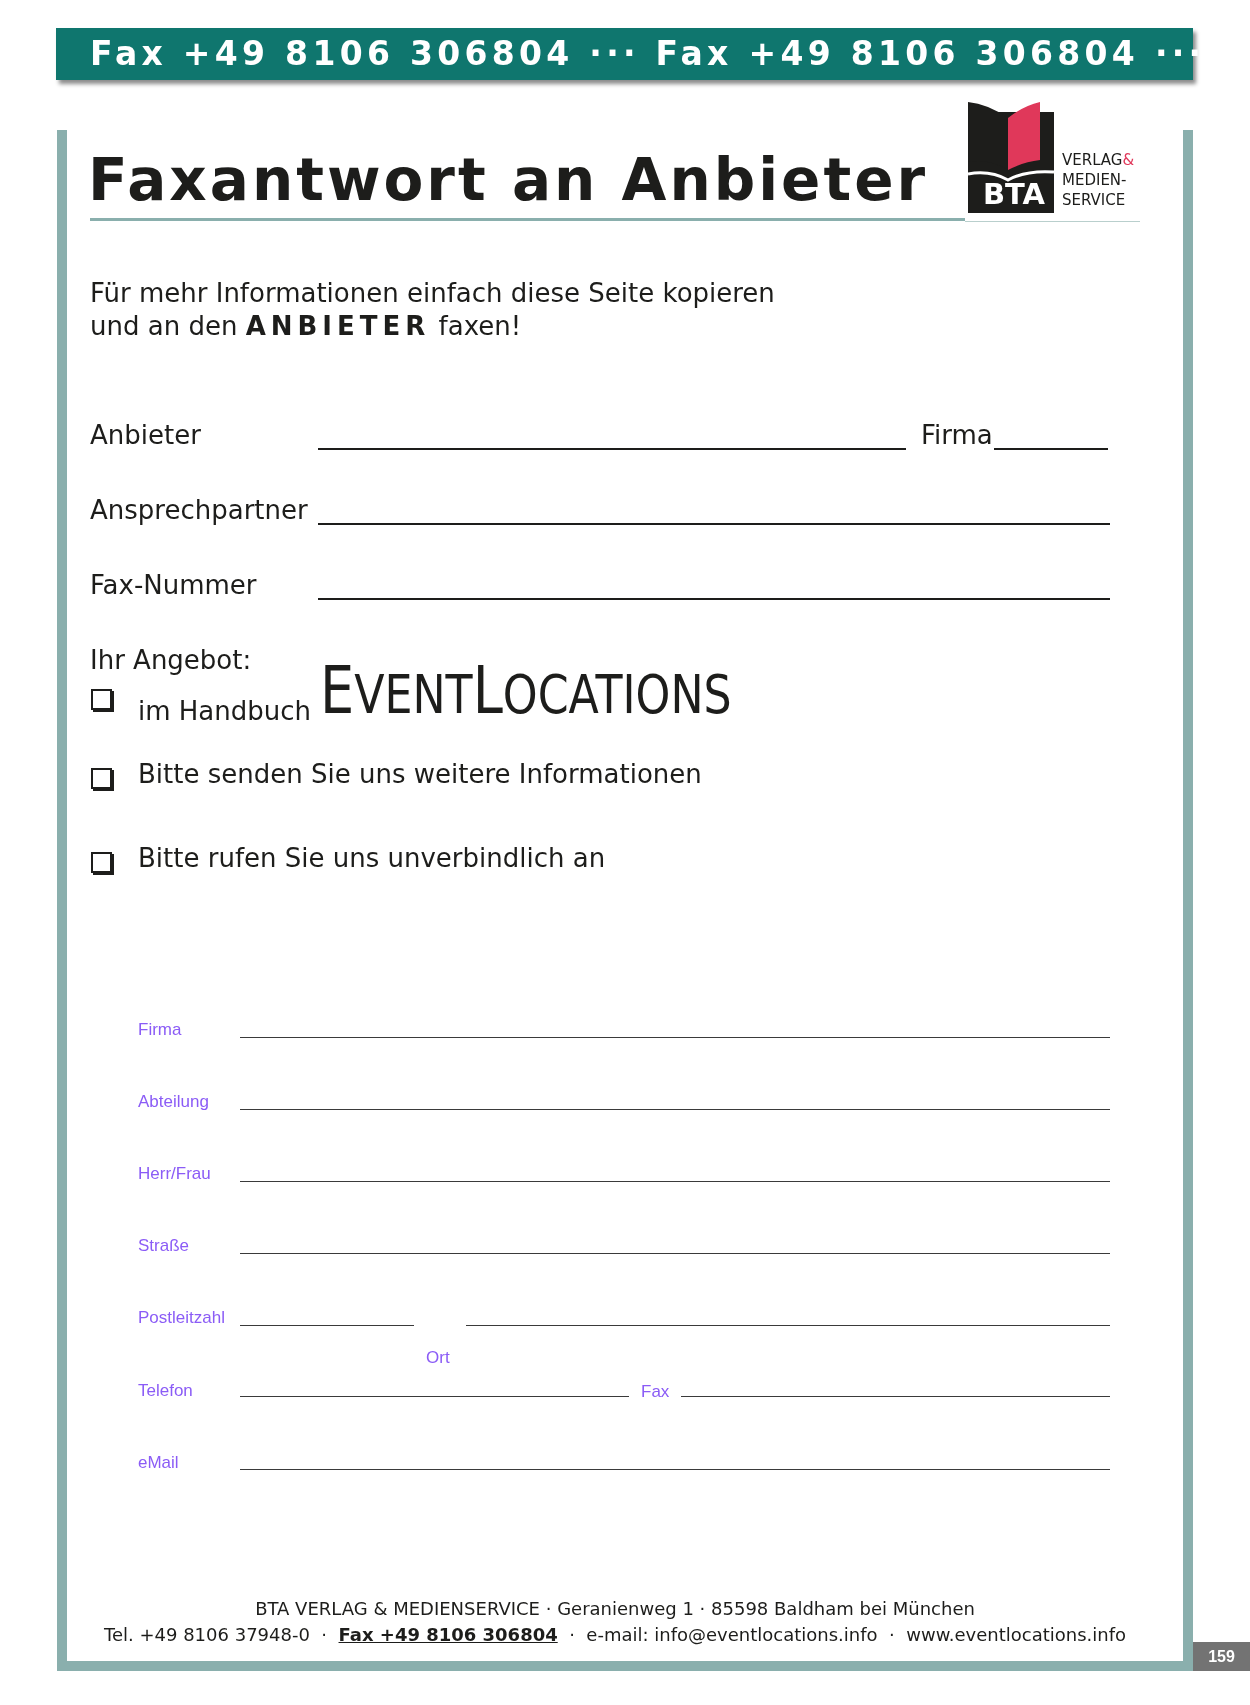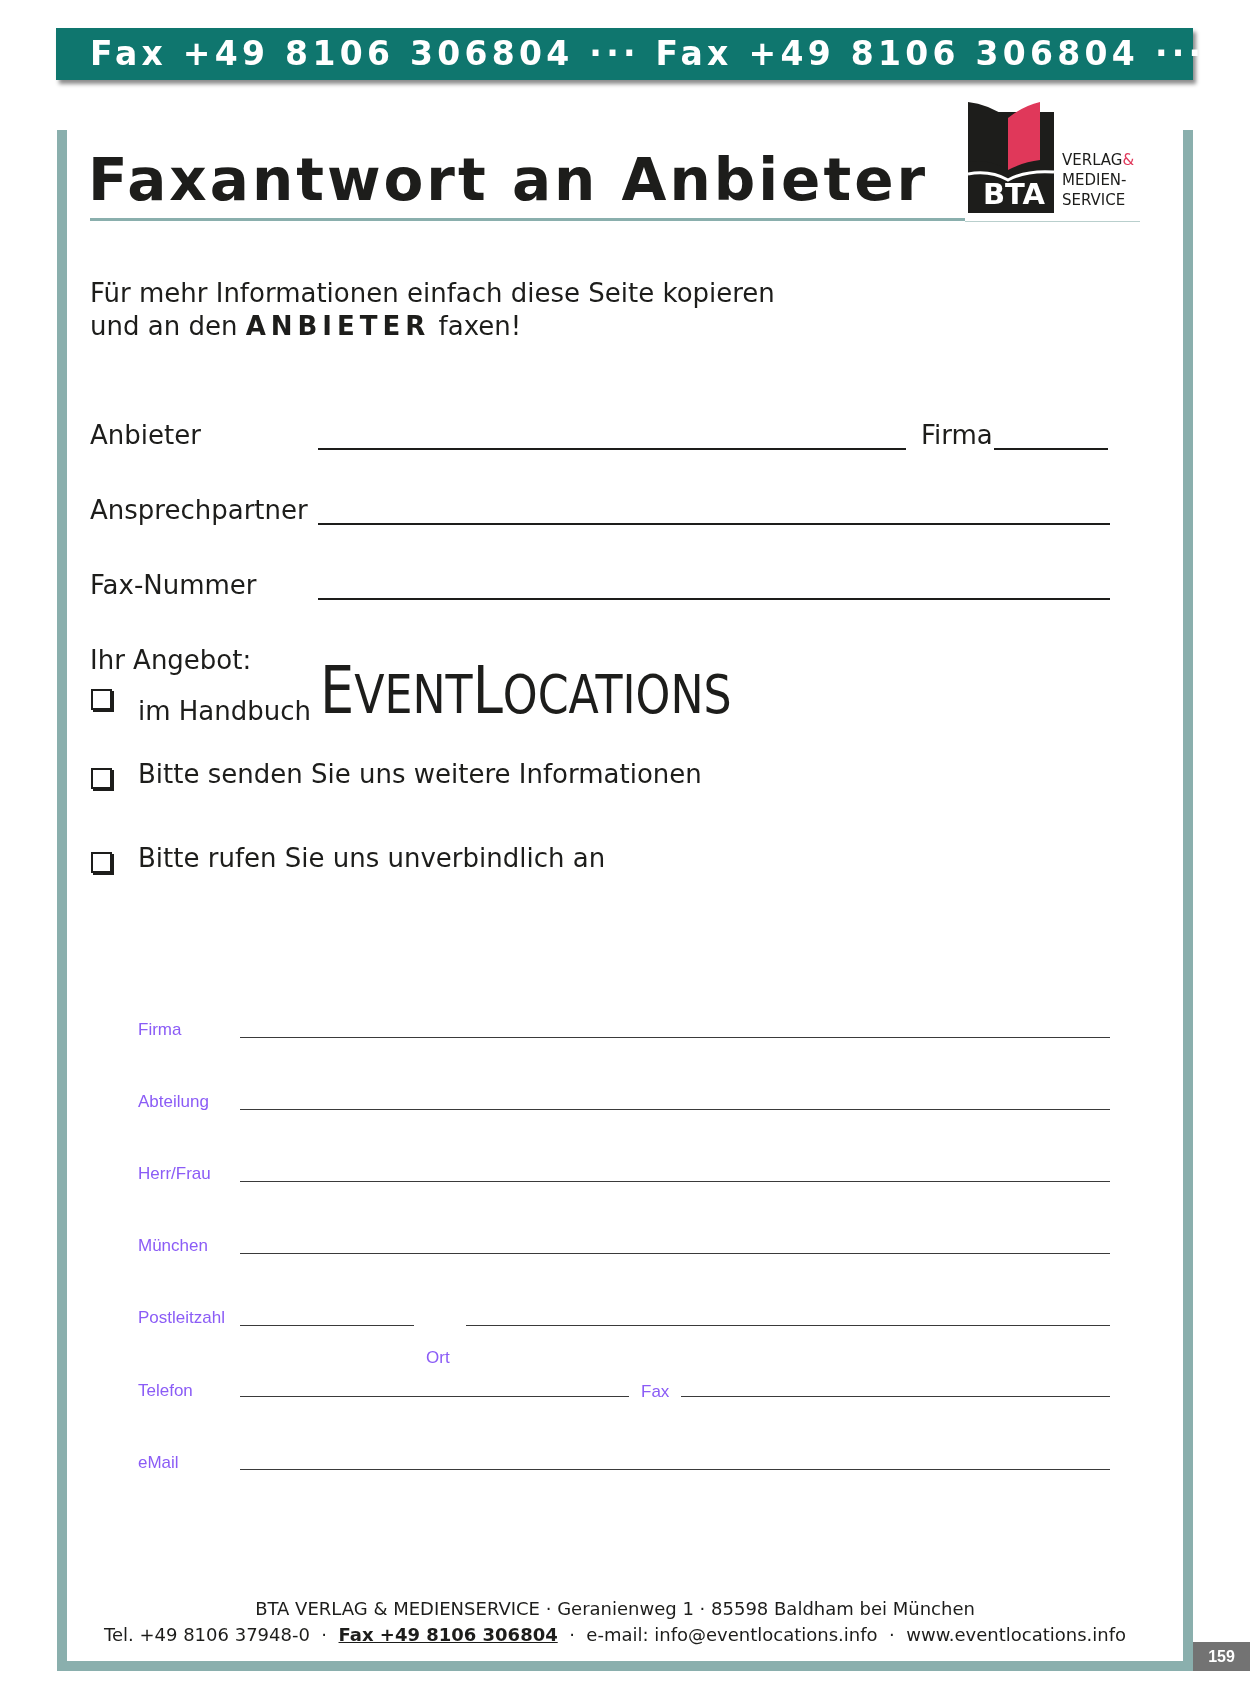--- a/index.html
+++ b/index.html
@@ -125,21 +125,21 @@
 
 <div class="lrow-label" style="top:1020px;">Firma</div>
 <div class="lline" style="left:240px; top:1037px; width:870px;"></div>
 
 <div class="lrow-label" style="top:1092px;">Abteilung</div>
 <div class="lline" style="left:240px; top:1109px; width:870px;"></div>
 
 <div class="lrow-label" style="top:1164px;">Herr/Frau</div>
 <div class="lline" style="left:240px; top:1181px; width:870px;"></div>
 
-<div class="lrow-label" style="top:1236px;">München</div>
+<div class="lrow-label" style="top:1236px;">Straße</div>
 <div class="lline" style="left:240px; top:1253px; width:870px;"></div>
 
 <div class="lrow-label" style="top:1308px;">Postleitzahl</div>
 <div class="lline" style="left:240px; top:1325px; width:174px;"></div>
 <div class="lrow-label" style="left:426px; top:1348px;">Ort</div>
 <div class="lline" style="left:466px; top:1325px; width:644px;"></div>
 
 <div class="lrow-label" style="top:1381px;">Telefon</div>
 <div class="lline" style="left:240px; top:1396px; width:389px;"></div>
 <div class="lrow-label" style="left:641px; top:1382px;">Fax</div>

